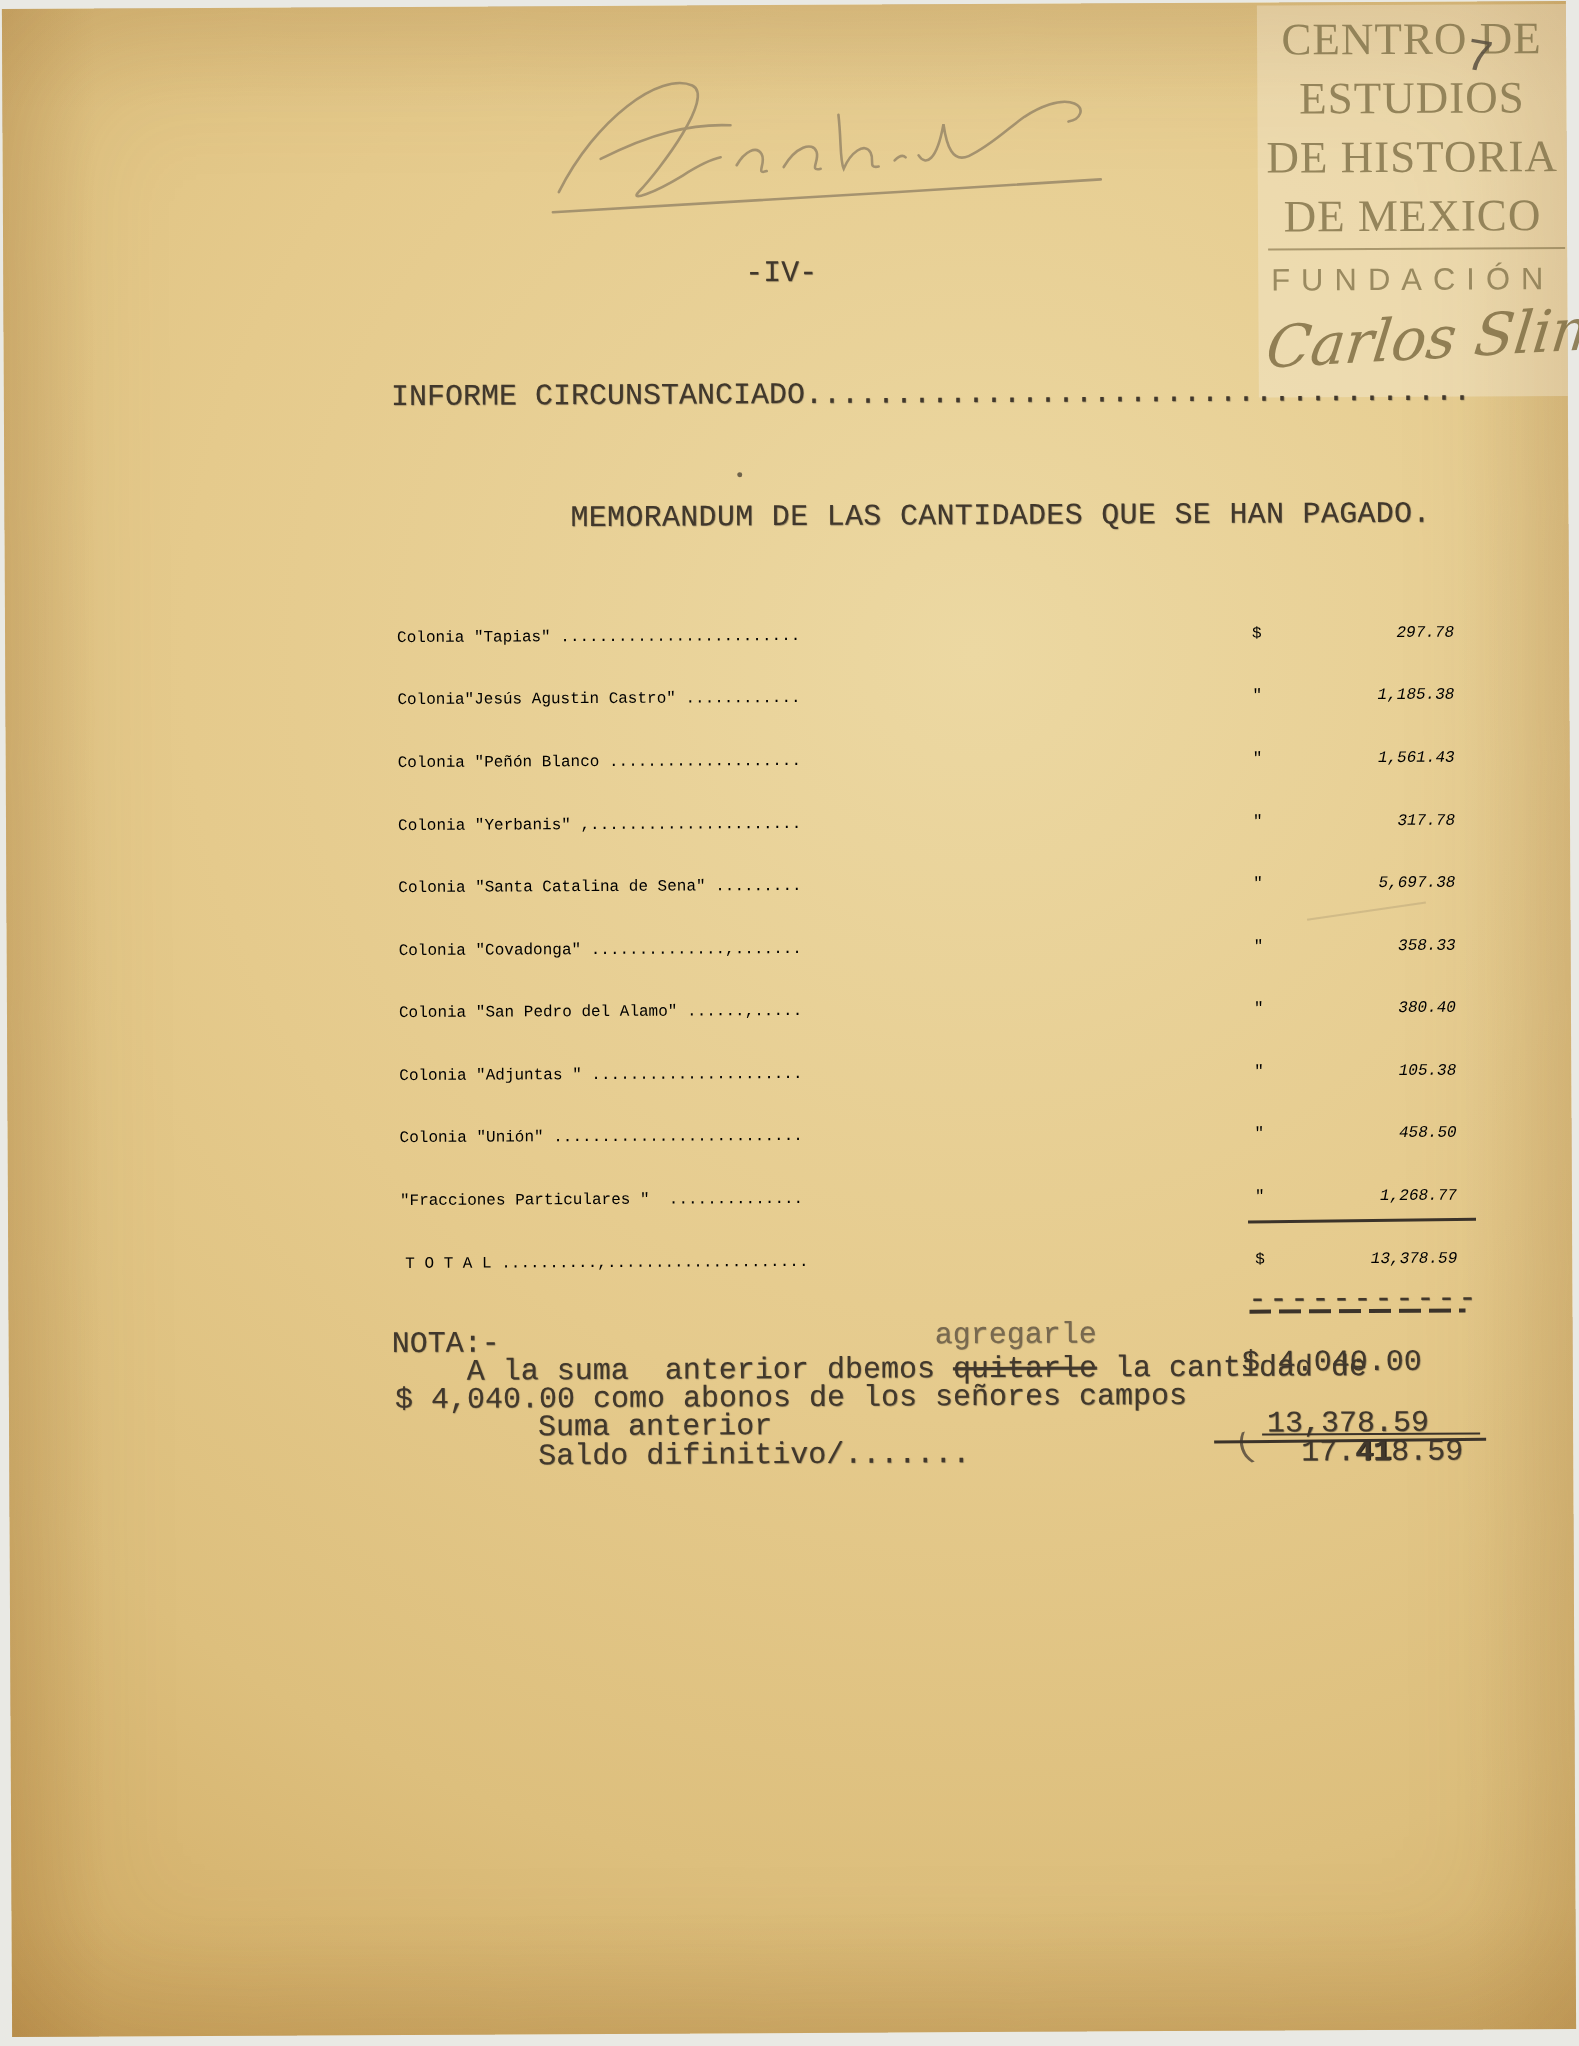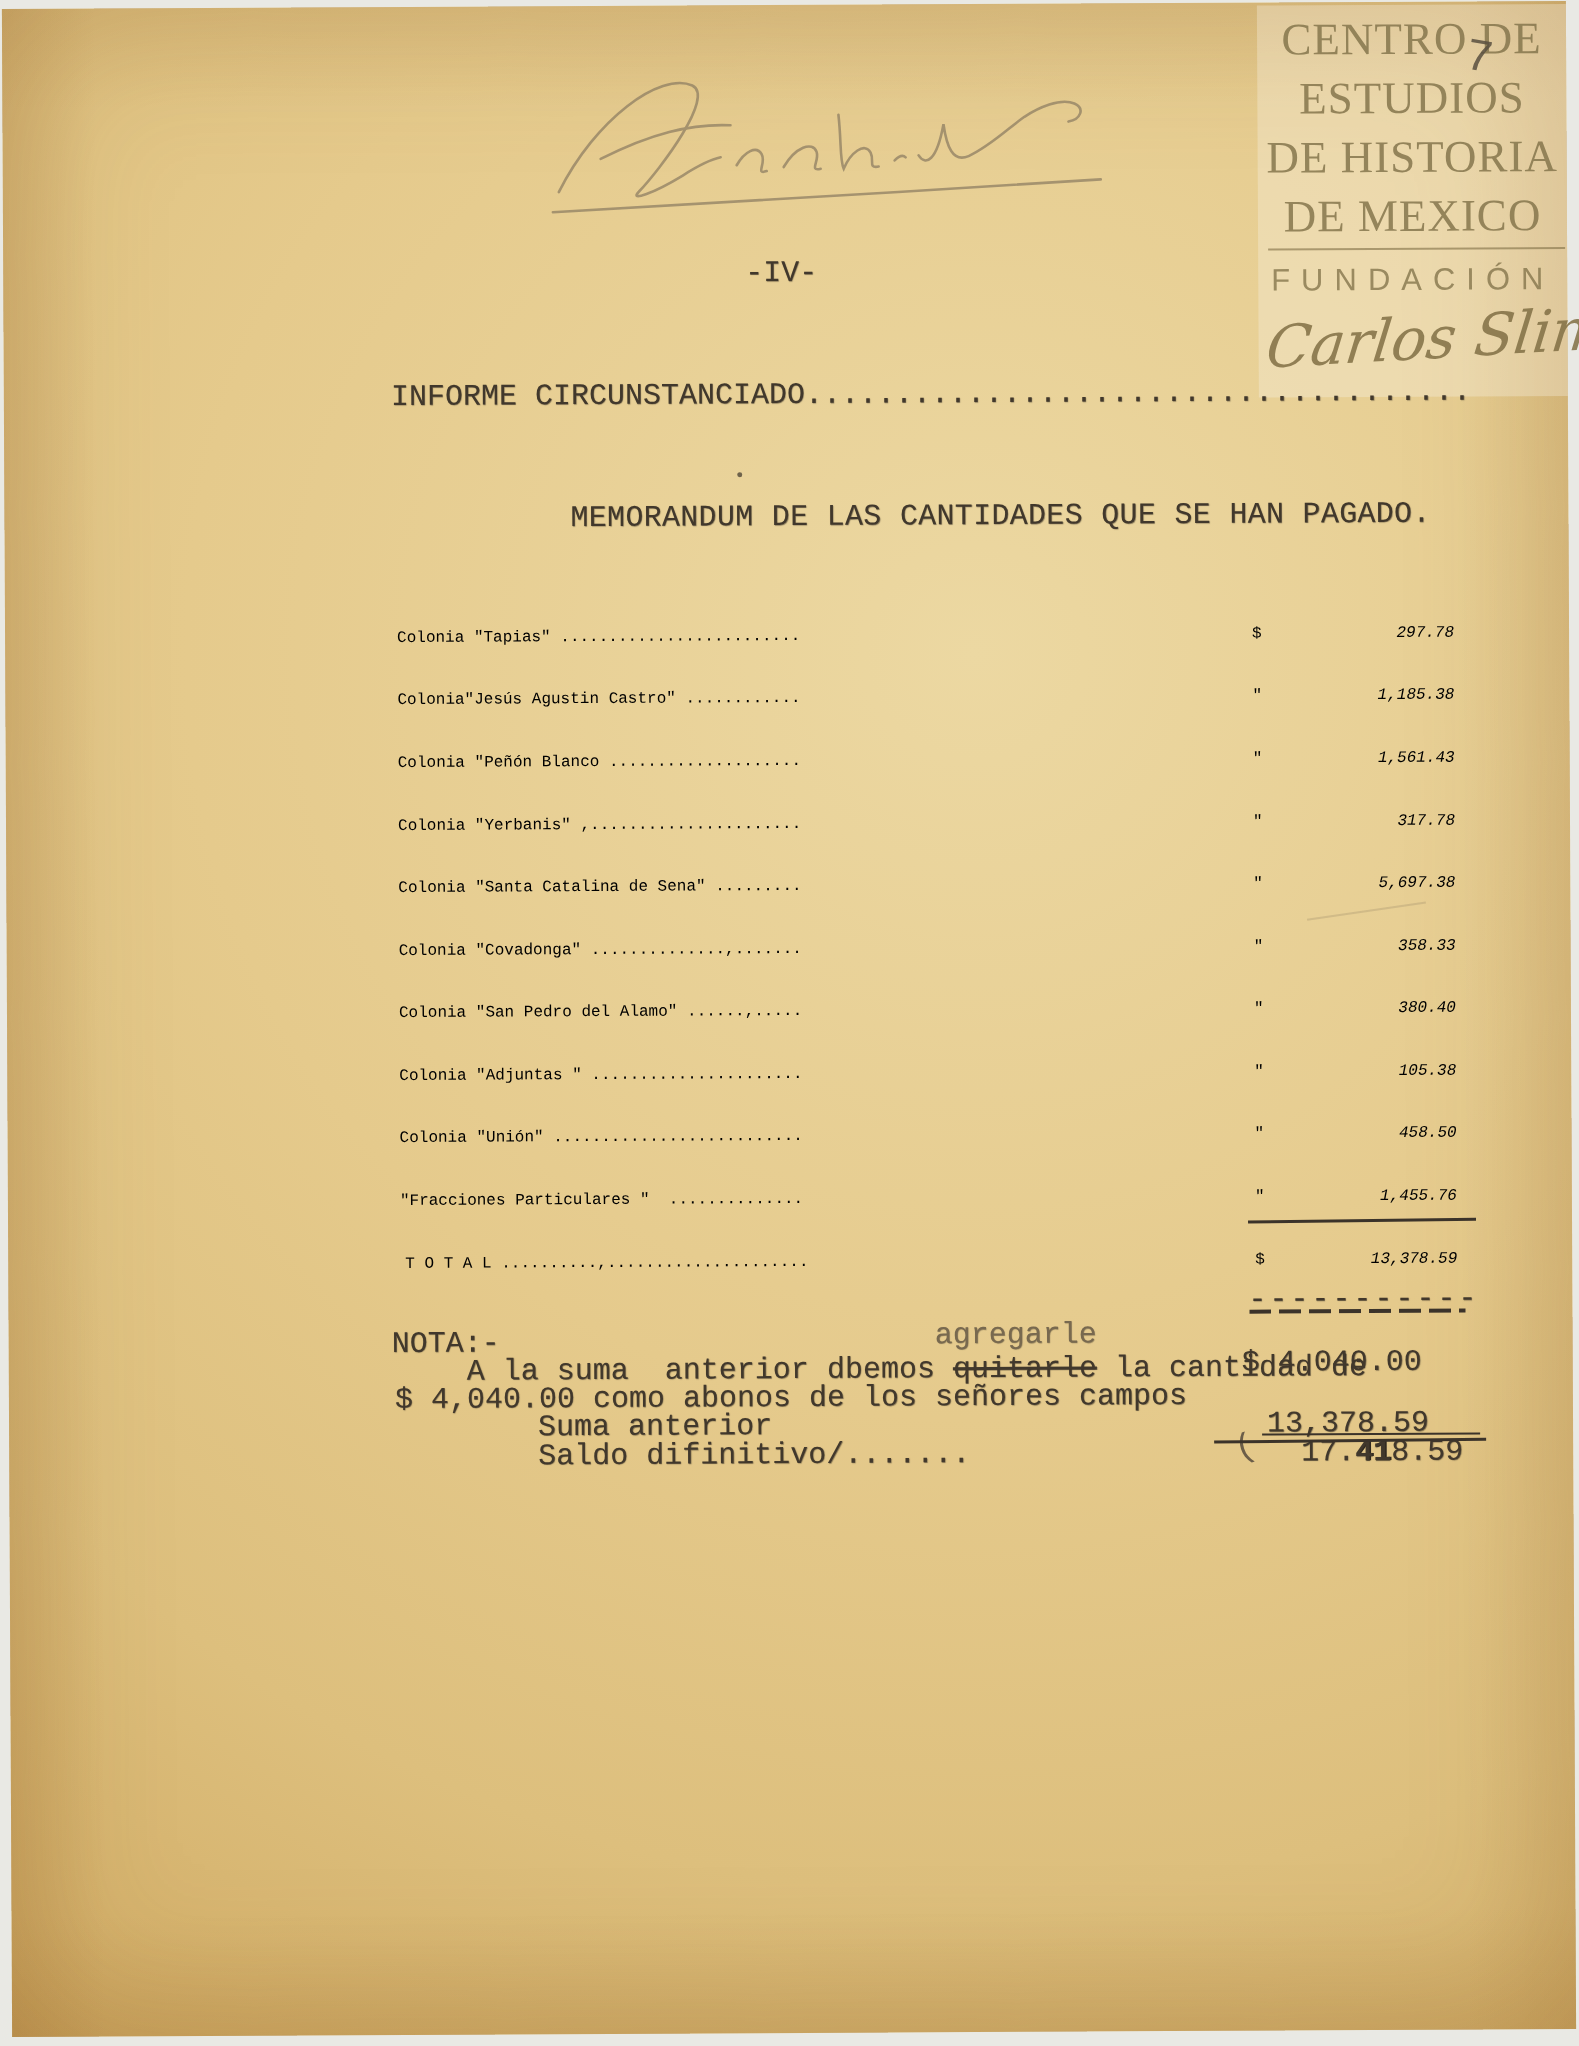--- a/index.html
+++ b/index.html
@@ -144,21 +144,21 @@
       <span class="amt">105.38</span>
     </div>
   <div class="row-line" style="top:1122px">
       <span class="lbl"><span>Colonia "Unión" </span><span>..........................</span></span>
       <span class="mark">"</span>
       <span class="amt">458.50</span>
     </div>
   <div class="row-line" style="top:1185px">
       <span class="lbl"><span>"Fracciones Particulares " </span><span> ..............</span></span>
       <span class="mark">"</span>
-      <span class="amt">1,455.76</span>
+      <span class="amt">1,268.77</span>
     </div>
 
   <div class="rule" style="left:1240px;top:1217px;width:228px;height:3px;transform:rotate(-0.4deg);"></div>
 
   <div class="row-line" style="top:1248px">
       <span class="lbl" style="left:12px"><span>T O T A L </span><span>..........,.....................</span></span>
       <span class="mark">$</span>
       <span class="amt">13,378.59</span>
     </div>
 

